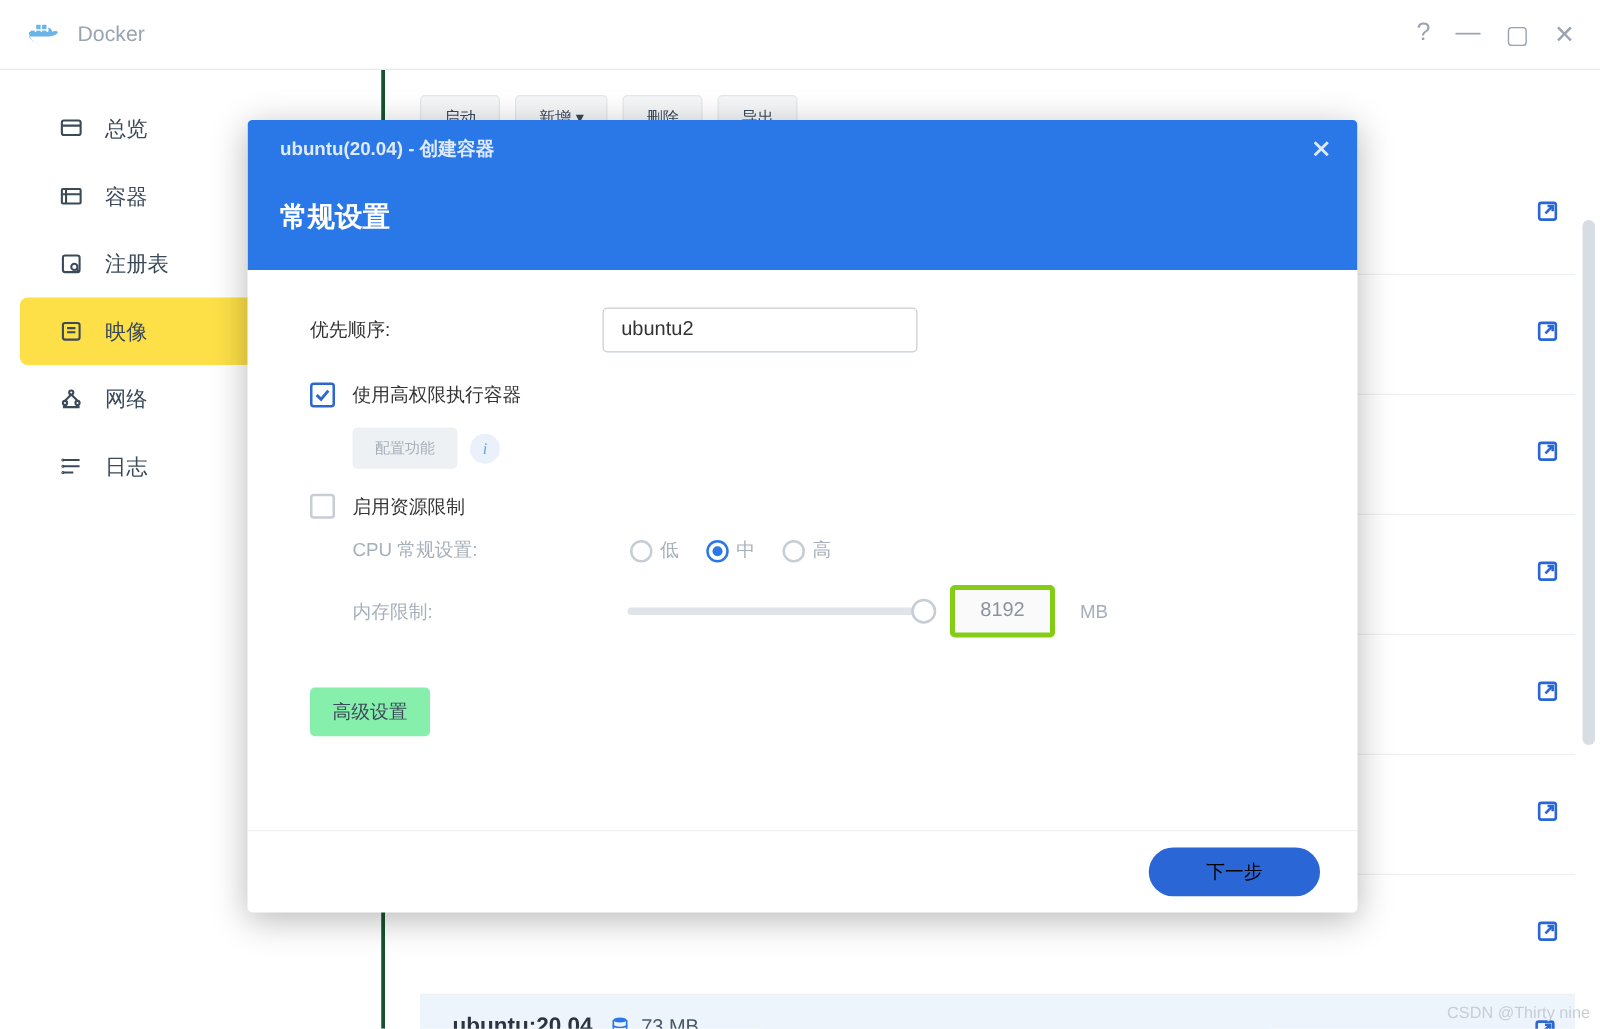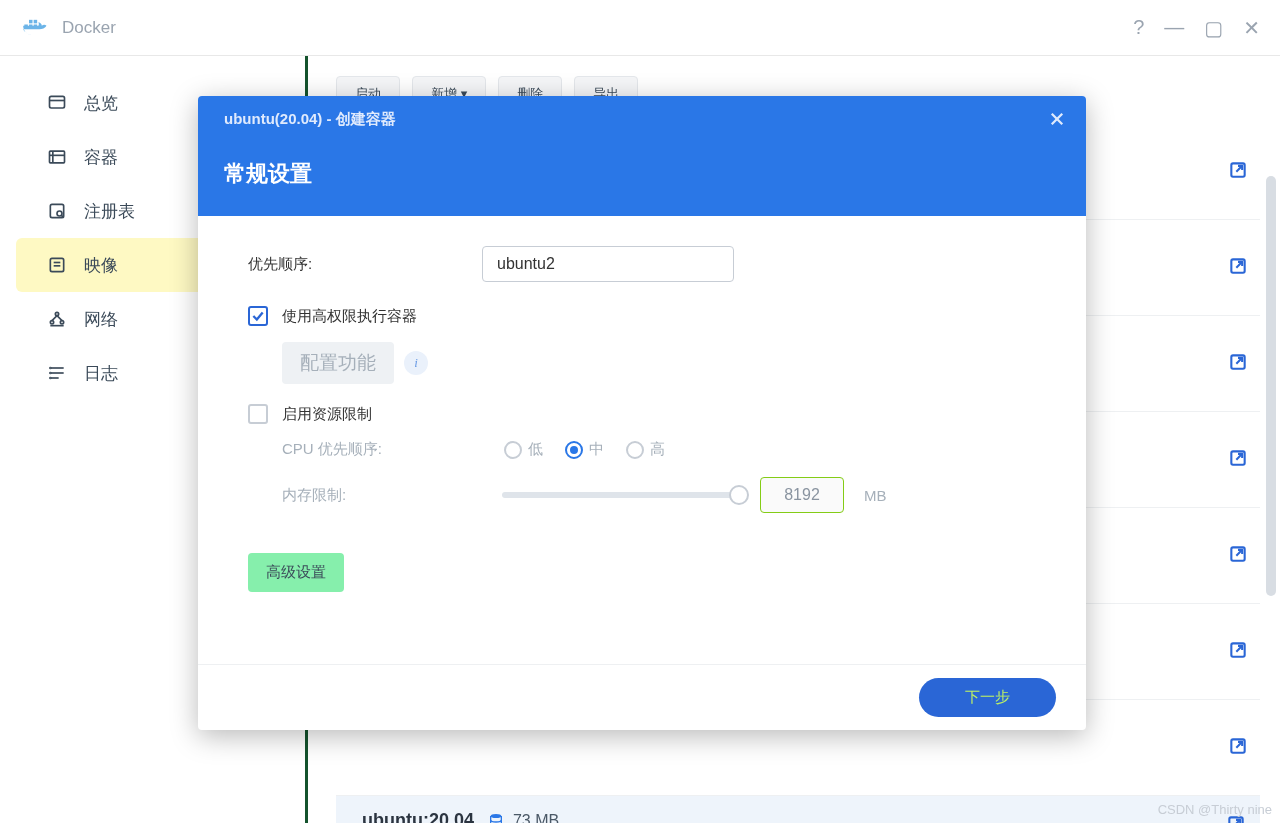--- a/index.html
+++ b/index.html
@@ -50,21 +50,21 @@
       align-items: center;
       padding: 0 30px;
       gap: 16px;
       color: #3b4a59;
       font-size: 17px;
       cursor: pointer;
       border-radius: 6px;
       margin: 0 16px;
     }
     .side-item.active {
-      background: #fef9c3;
+      background: #fde047;
     }
     .side-icon { width: 22px; height: 22px; display: flex; align-items: center; justify-content: center; color: #3b4a59; }
 
     .main {
       flex: 1;
       position: relative;
       padding: 20px 20px 0 28px;
       background: #fff;
     }
     .toolbar {
@@ -162,21 +162,21 @@
     .checkbox.unchecked {
       border-color: #c7cdd5;
     }
     .sub-row { margin-left: 34px; display:flex; align-items:center; gap:10px; margin-bottom: 20px; }
     .disabled-btn {
       background: #eef1f4;
       border: none;
       color: #a6b0ba;
       padding: 8px 18px;
       border-radius: 4px;
-      font-size: 19px;
+      font-size: 12px;
     }
     .info-badge {
       width: 24px; height: 24px; border-radius: 50%;
       background: #eaf1fb;
       color: #6b9ce5;
       display:flex; align-items:center; justify-content:center;
       font-style: italic;
       font-family: Georgia, serif;
       font-size: 13px;
     }
@@ -205,21 +205,21 @@
     }
     .slider-thumb {
       position: absolute;
       right: -9px; top: -7px;
       width: 20px; height: 20px;
       border-radius: 50%;
       background: #fff;
       border: 2px solid #c7cdd5;
     }
     .mem-input {
-      border: 1px solid #84cc16;
+      border: 4px solid #84cc16;
       border-radius: 4px;
       padding: 8px 14px;
       width: 84px;
       text-align: center;
       color: #8a94a0;
       font-size: 16px;
     }
 
     .adv-btn {
       margin-top: 40px;
@@ -235,21 +235,21 @@
     .modal-footer {
       height: 66px;
       border-top: 1px solid #eef0f2;
       display: flex;
       align-items: center;
       justify-content: flex-end;
       padding: 0 30px;
     }
     .next-btn {
       background: #2a66d6;
-      color: #bef264;
+      color: #000000;
       border: none;
       padding: 10px 46px;
       border-radius: 20px;
       font-size: 15px;
       cursor: pointer;
     }
 
     .scrollbar-track {
       position: absolute;
       right: 4px;
@@ -481,21 +481,21 @@
       <button class="disabled-btn">配置功能</button>
       <span class="info-badge">i</span>
     </div>
 
     <div class="checkbox-row">
       <span class="checkbox unchecked"></span>
       <span>启用资源限制</span>
     </div>
 
     <div class="radio-row">
-      <span style="width:200px">CPU 优先顺序:</span>
+      <span style="width:200px">CPU 常规设置:</span>
       <span class="radio-pair">
           <span class="radio"></span>
           <span>低</span>
         </span>
       <span class="radio-pair">
           <span class="radio selected"></span>
           <span>中</span>
         </span>
       <span class="radio-pair">
           <span class="radio"></span>

